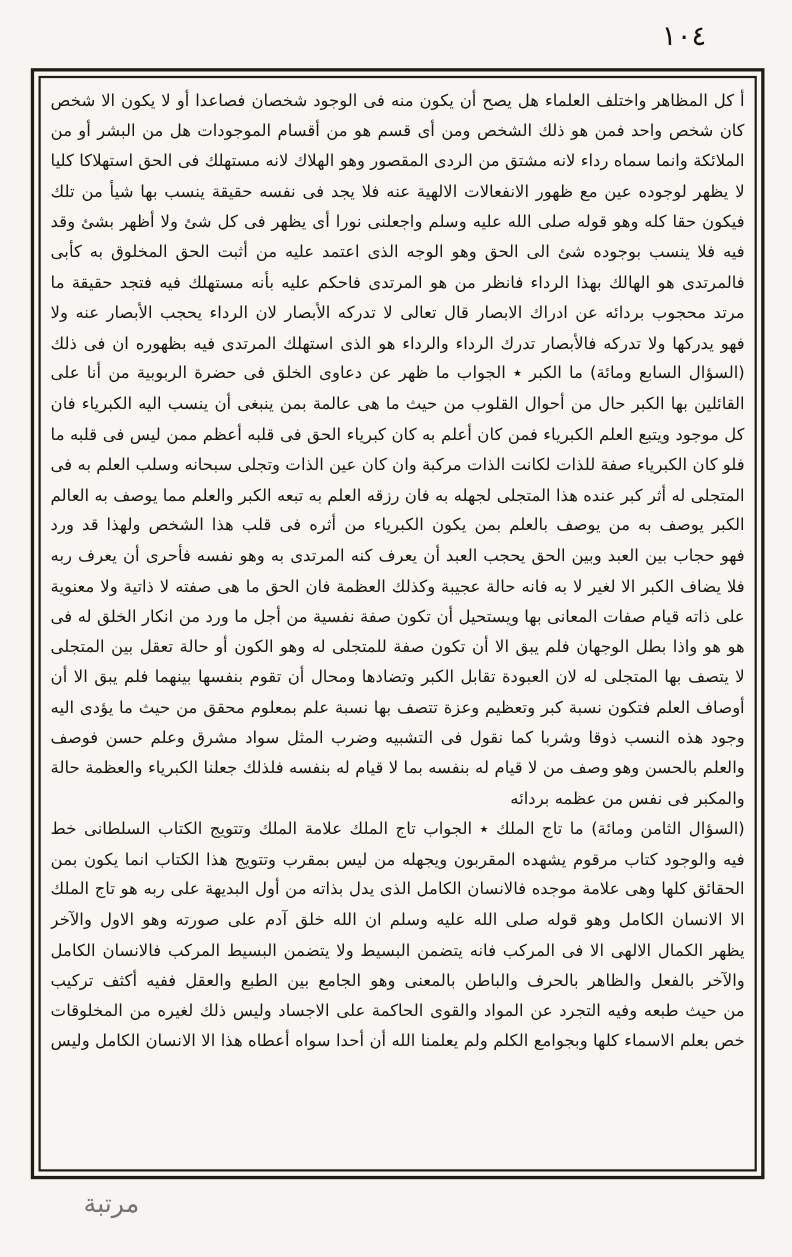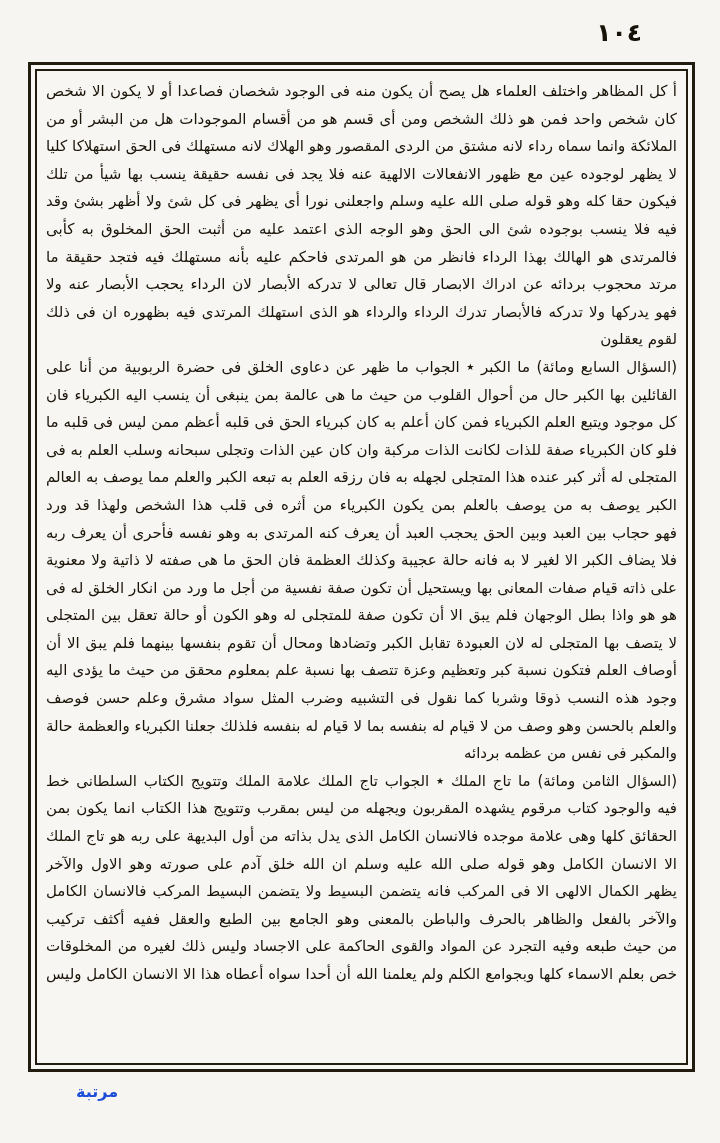--- a/index.html
+++ b/index.html
@@ -13,21 +13,21 @@
     background: #f6f5f1;
     font-family: "DejaVu Sans", sans-serif;
     color: #1c160d;
     overflow: hidden;
   }
   .page-number {
     position: absolute;
     top: 18px;
     right: 78px;
     font-size: 25px;
-    font-weight: bold;
+    font-weight: normal;
     color: #171209;
     letter-spacing: 2px;
   }
   .frame-outer {
     position: absolute;
     left: 28px;
     top: 62px;
     width: 667px;
     height: 1010px;
     box-sizing: border-box;
@@ -62,44 +62,43 @@
     text-align: right;
     text-align-last: right;
   }
   .line.verse {
     word-spacing: 5px;
   }
   .catchword {
     position: absolute;
     left: 76px;
     top: 1082px;
-    font-size: 16px;
-    font-weight: bold;
+    font-size: 23px;
+    font-weight: normal;
     direction: rtl;
-    color: #1d4ed8;
+    color: #737373;
   }
 </style>
 </head>
 <body>
 
 <div class="page-number">١٠٤</div>
 
 <div class="frame-outer">
   <div class="frame-inner">
     <div class="text-block">
         <div class="line">أ كل المظاهر واختلف العلماء هل يصح أن يكون منه فى الوجود شخصان فصاعدا أو لا يكون الا شخص واحد فان</div>
         <div class="line">كان شخص واحد فمن هو ذلك الشخص ومن أى قسم هو من أقسام الموجودات هل من البشر أو من الجن أو من</div>
         <div class="line">الملائكة وانما سماه رداء لانه مشتق من الردى المقصور وهو الهلاك لانه مستهلك فى الحق استهلاكا كليا بحيث أن</div>
         <div class="line">لا يظهر لوجوده عين مع ظهور الانفعالات الالهية عنه فلا يجد فى نفسه حقيقة ينسب بها شيأ من تلك الانفعالات اليه</div>
         <div class="line">فيكون حقا كله وهو قوله صلى الله عليه وسلم واجعلنى نورا أى يظهر فى كل شئ ولا أظهر بشئ وقد يستهلك الحق</div>
         <div class="line">فيه فلا ينسب بوجوده شئ الى الحق وهو الوجه الذى اعتمد عليه من أثبت الحق المخلوق به كأبى الحكم بن برجان</div>
         <div class="line">فالمرتدى هو الهالك بهذا الرداء فانظر من هو المرتدى فاحكم عليه بأنه مستهلك فيه فتجد حقيقة ما ذكرناه فكل</div>
         <div class="line">مرتد محجوب بردائه عن ادراك الابصار قال تعالى لا تدركه الأبصار لان الرداء يحجب الأبصار عنه ولا يحجبه عنها</div>
         <div class="line">فهو يدركها ولا تدركه فالأبصار تدرك الرداء والرداء هو الذى استهلك المرتدى فيه بظهوره ان فى ذلك لآيات</div>
-        <div class="line start">لقوم يعقلون</div>
         <div class="line">(السؤال السابع ومائة) ما الكبر ٭ الجواب ما ظهر عن دعاوى الخلق فى حضرة الربوبية من أنا على طبقات</div>
         <div class="line">القائلين بها الكبر حال من أحوال القلوب من حيث ما هى عالمة بمن ينبغى أن ينسب اليه الكبرياء فان الحق معلوم عند</div>
         <div class="line">كل موجود ويتبع العلم الكبرياء فمن كان أعلم به كان كبرياء الحق فى قلبه أعظم ممن ليس فى قلبه ما يوجب ذلك</div>
         <div class="line">فلو كان الكبرياء صفة للذات لكانت الذات مركبة وان كان عين الذات وتجلى سبحانه وسلب العلم به فى تجليه لم يجد</div>
         <div class="line">المتجلى له أثر كبر عنده هذا المتجلى لجهله به فان رزقه العلم به تبعه الكبر والعلم مما يوصف به العالم لا المعلوم كذلك</div>
         <div class="line">الكبر يوصف به من يوصف بالعلم بمن يكون الكبرياء من أثره فى قلب هذا الشخص ولهذا قد ورد الكبرياء ردائى</div>
         <div class="line">فهو حجاب بين العبد وبين الحق يحجب العبد أن يعرف كنه المرتدى به وهو نفسه فأحرى أن يعرف ربه ومع هذا</div>
         <div class="line">فلا يضاف الكبر الا لغير لا به فانه حالة عجيبة وكذلك العظمة فان الحق ما هى صفته لا ذاتية ولا معنوية فانه يستحيل</div>
         <div class="line">على ذاته قيام صفات المعانى بها ويستحيل أن تكون صفة نفسية من أجل ما ورد من انكار الخلق له فى تجليه مع كونه</div>
         <div class="line">هو هو واذا بطل الوجهان فلم يبق الا أن تكون صفة للمتجلى له وهو الكون أو حالة تعقل بين المتجلى والمتجلى له</div>

